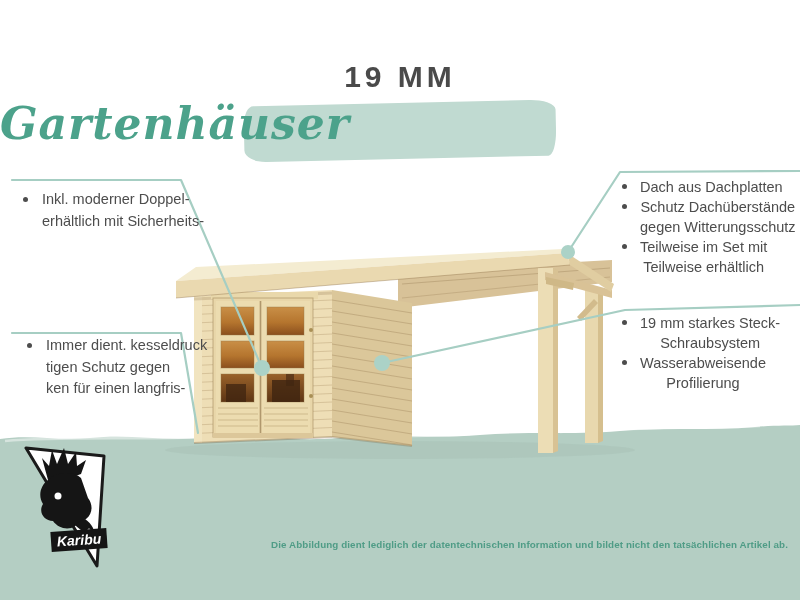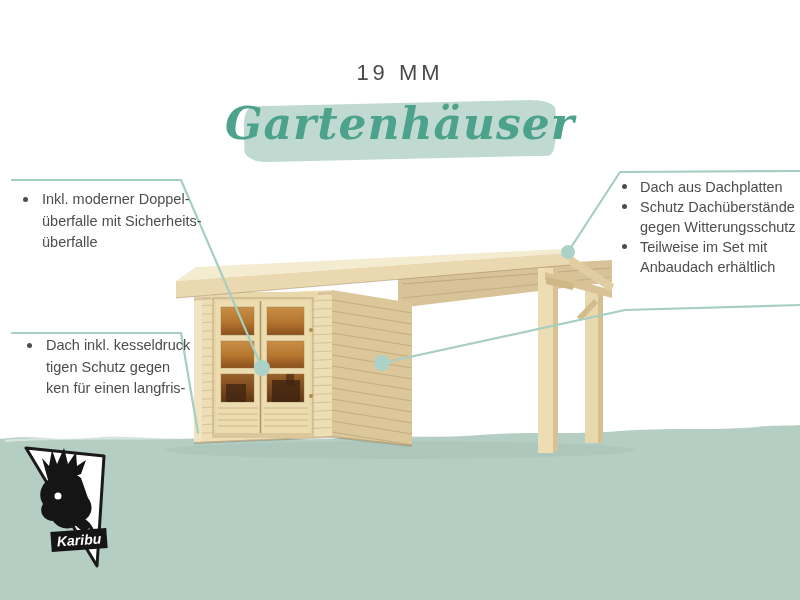--- a/index.html
+++ b/index.html
@@ -2,37 +2,37 @@
 <html><head>
 <meta charset="utf-8">
 <style>
   html,body{margin:0;padding:0;background:#ffffff;}
   .page{position:relative;width:800px;height:600px;background:#ffffff;overflow:hidden;
         font-family:"Liberation Sans",sans-serif;}
   svg.scene{position:absolute;left:0;top:0;width:800px;height:600px;}
 
   
   .size-label{position:absolute;top:60px;left:0;right:0;text-align:center;
-              font-size:22px;letter-spacing:4px;color:#4a4a4a;font-weight:400;}
+              font-size:30px;letter-spacing:4px;color:#4a4a4a;font-weight:700;}
   .brush{position:absolute;left:244px;top:103px;width:312px;height:56px;background:#c0dad1;
          transform:rotate(-1.3deg);
          border-radius:10px 26px 8px 22px / 18px 10px 26px 12px;}
-  .script-title{position:absolute;left:0;right:0;top:98px;text-align:center;
+  .script-title{position:absolute;left:0;right:0;top:98px;
                 font-family:"DejaVu Serif",serif;font-style:italic;font-weight:bold;
                 font-size:44px;letter-spacing:1px;color:#4ca28b;}
 
   
   .blk{position:absolute;color:#4d4d4d;font-size:14.5px;}
   .blk .fi{display:flex;align-items:flex-start;}
   .blk .bdot{flex:none;width:5px;height:5px;border-radius:50%;background:#4d4d4d;}
   .blk .lines{display:block;}
   .blk .line{display:block;white-space:nowrap;}
   .blk-left{line-height:21.5px;}
   .blk-left .bdot{margin:8px 14px 0 0;}
-  .blk-right{line-height:20px;}
+  .blk-right{line-height:20px;text-align:center;}
   .blk-right .bdot{margin:7px 13px 0 0;}
   #blk-lt{left:23px;top:189px;width:185px;}
   #blk-lb{left:27px;top:335px;width:190px;}
   #blk-rt{left:622px;top:177px;width:175px;}
   #blk-rb{left:622px;top:313px;width:175px;}
 
   
   .disclaimer{position:absolute;right:12px;top:539px;font-size:9.8px;font-weight:bold;
               color:#4f9c86;letter-spacing:0.1px;white-space:nowrap;}
 </style>
@@ -200,31 +200,30 @@
 
   <div class="size-label">19 MM</div>
   <div class="brush"></div>
   <div class="script-title">Gartenhäuser</div>
 
   <div class="blk blk-left" id="blk-lt">
     <div class="fi">
       <span class="bdot"></span>
       <span class="lines">
         <span class="line">Inkl. moderner Doppel-</span>
-        <span class="line">überfalle mit Sicherheits-</span>
-        <span class="line">überfalle</span>
+        <span class="line">erhältlich mit Sicherheits-</span>
       </span>
     </div>
   </div>
 
   <div class="blk blk-left" id="blk-lb">
     <div class="fi">
       <span class="bdot"></span>
       <span class="lines">
-        <span class="line">Dach inkl. kesseldruck</span>
+        <span class="line">Immer dient. kesseldruck</span>
         <span class="line">tigen Schutz gegen</span>
         <span class="line">ken für einen langfris-</span>
       </span>
     </div>
   </div>
 
   <div class="blk blk-right" id="blk-rt">
     <div class="fi">
       <span class="bdot"></span>
       <span class="lines">
@@ -235,20 +234,37 @@
       <span class="bdot"></span>
       <span class="lines">
         <span class="line">Schutz Dachüberstände</span>
         <span class="line">gegen Witterungsschutz</span>
       </span>
     </div>
     <div class="fi">
       <span class="bdot"></span>
       <span class="lines">
         <span class="line">Teilweise im Set mit</span>
-        <span class="line">Anbaudach erhältlich</span>
-      </span>
-    </div>
-  </div>
-
-
+        <span class="line">Teilweise erhältlich</span>
+      </span>
+    </div>
+  </div>
+
+  <div class="blk blk-right" id="blk-rb">
+    <div class="fi">
+      <span class="bdot"></span>
+      <span class="lines">
+        <span class="line">19 mm starkes Steck-</span>
+        <span class="line">Schraubsystem</span>
+      </span>
+    </div>
+    <div class="fi">
+      <span class="bdot"></span>
+      <span class="lines">
+        <span class="line">Wasserabweisende</span>
+        <span class="line">Profilierung</span>
+      </span>
+    </div>
+  </div>
+
+  <div class="disclaimer">Die Abbildung dient lediglich der datentechnischen Information und bildet nicht den tatsächlichen Artikel ab.</div>
 
 </div>
 
 </body></html>

